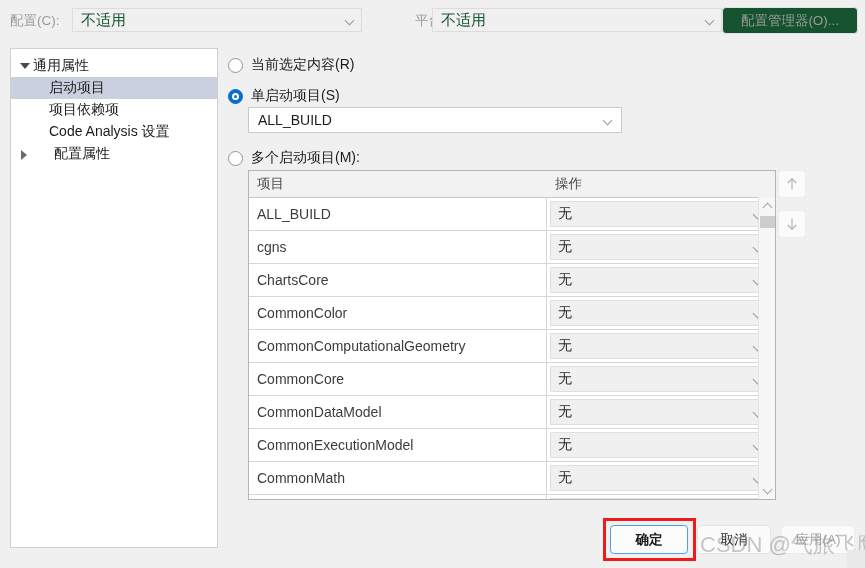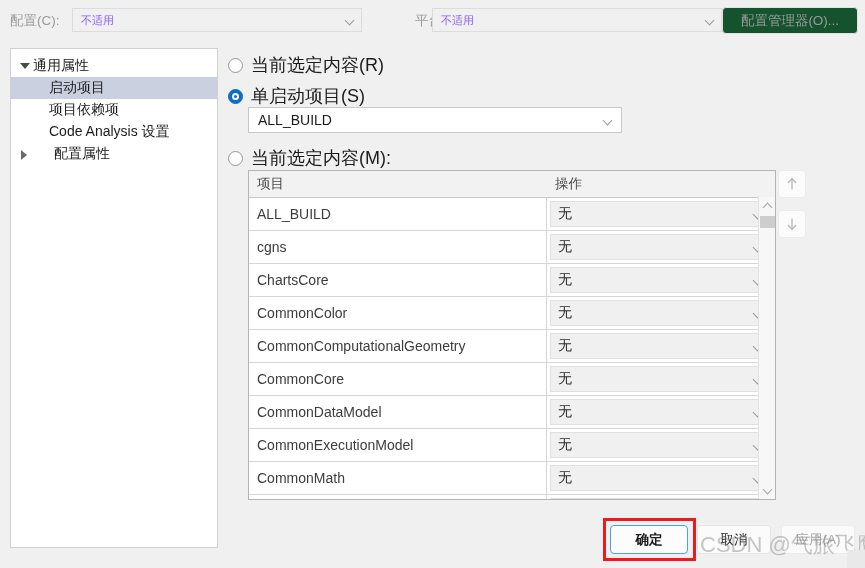--- a/index.html
+++ b/index.html
@@ -32,22 +32,22 @@
     white-space: nowrap;
   }
   .combo-disabled {
     background: #f0f0f0;
     border: 1px solid #dcdcdc;
     height: 24px;
     display: flex;
     align-items: center;
     box-sizing: border-box;
     padding: 0 4px 0 8px;
-    color: #8b5cf6;
-    font-size: 11px;
+    color: #14532d;
+    font-size: 15px;
   }
   .combo-disabled .cval { flex: 1; }
   .chev {
     width: 14px; height: 14px;
     position: relative;
     flex: 0 0 14px;
   }
   .chev::before {
     content: "";
     position: absolute;
@@ -155,21 +155,21 @@
   .radio.checked::before {
     content: "";
     position: absolute;
     left: 50%; top: 50%;
     width: 3px; height: 3px;
     margin: -1.5px 0 0 -1.5px;
     border-radius: 50%;
     background: #0b6dc7;
     z-index: 2;
   }
-  .radio-label { font-size: 18px; color: #1b1b1b; }
+  .radio-label { font-size: 14px; color: #1b1b1b; }
 
   .startup-combo {
     position: absolute;
     left: 20px; top: 57px;
     width: 374px; height: 26px;
     background: #ffffff;
     border: 1px solid #c8c8c8;
     box-sizing: border-box;
     display: flex;
     align-items: center;
@@ -405,21 +405,21 @@
     <span class="radio-label">单启动项目(S)</span>
   </div>
 
   <div class="startup-combo">
     <span class="cval">ALL_BUILD</span>
     <span class="chev"></span>
   </div>
 
   <div class="radio-row" style="position:absolute;left:0;top:97px;">
     <span class="radio"></span>
-    <span class="radio-label">当前选定内容(M):</span>
+    <span class="radio-label">多个启动项目(M):</span>
   </div>
 
   <div class="tablewrap">
     <div class="thead">
       <div class="th-proj">项目</div>
       <div class="th-act">操作</div>
     </div>
 
     <div class="tbody">
 

